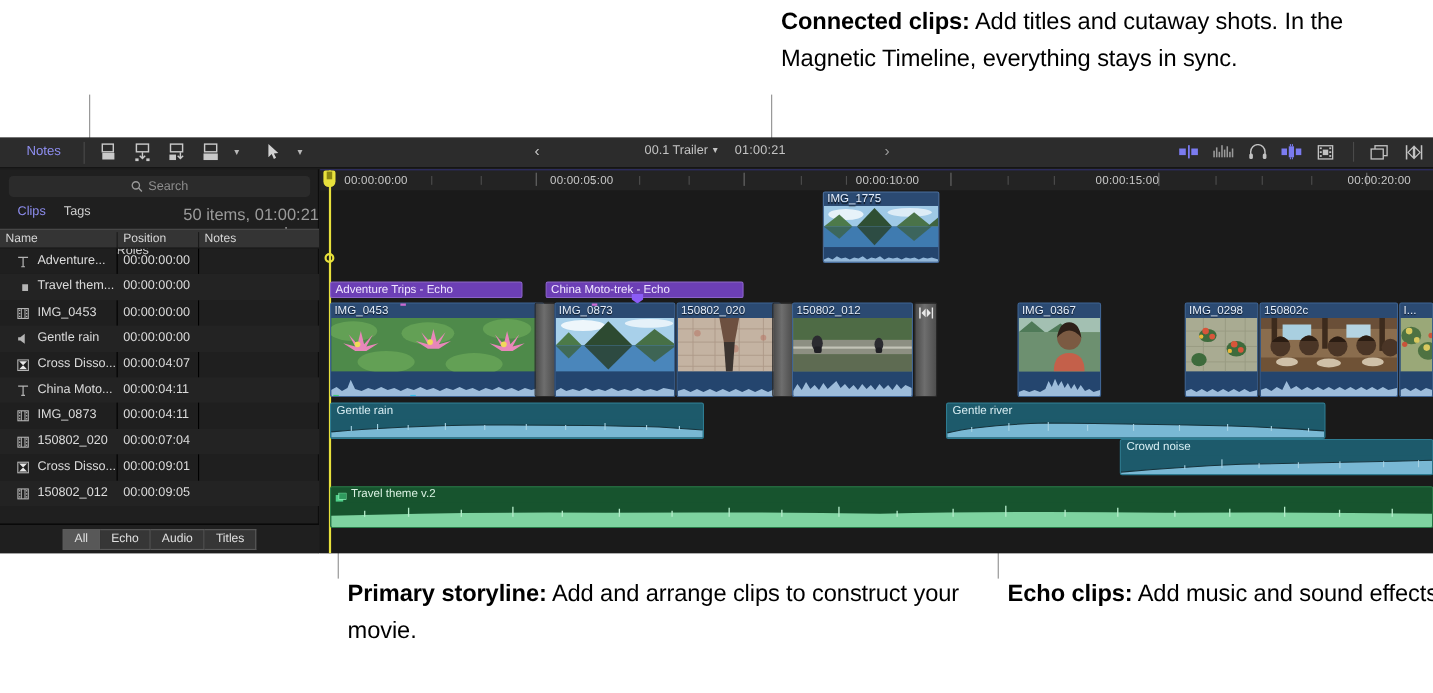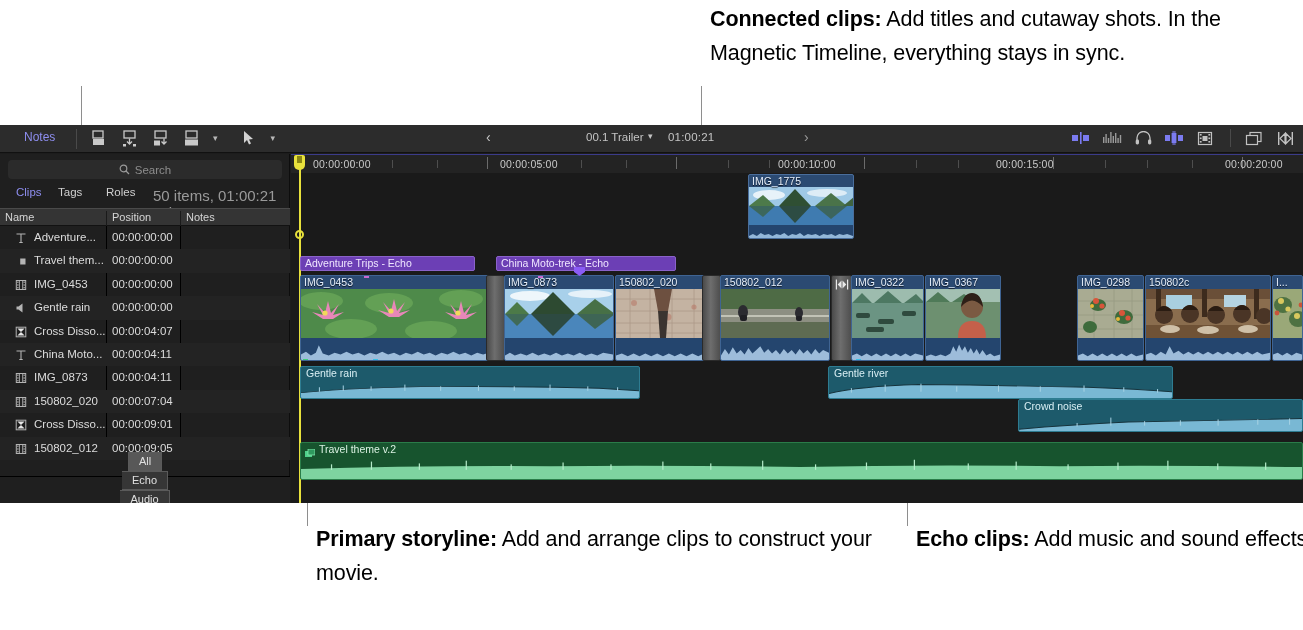--- a/index.html
+++ b/index.html
@@ -62,21 +62,21 @@
     background:#1f1f1f;
     border-right:1px solid #0d0d0d;
   }
   .search-wrap { position:absolute; left:8px; top:6px; width:274px; height:19px; }
   .search-box {
     width:100%; height:100%;
     background:#2b2b2b; border-radius:4px;
     display:flex; align-items:center; justify-content:center; gap:5px;
   }
   .search-ph { color:#8d8d8d; font-size:11.5px; }
-  .tabs-row { position:absolute; left:0; top:31px; width:290px; height:20px; }
+  .tabs-row { position:absolute; left:0; top:31px; width:290px; height:20px;text-align:right; }
   .tab { position:absolute; top:1px; font-size:11.5px; color:#d0d0d0; }
   .tab.active { color:#8e8ef0; }
   .items-count { position:absolute; left:153px; top:2px; font-size:15px; color:#9a9a9a; }
 
   .col-head {
     position:absolute; left:0; top:54px; width:290px; height:18px;
     background:#343434; border-top:1px solid #4a4a4a; border-bottom:1px solid #121212;
     font-size:11px; color:#d5d5d5;
   }
   .col-head div { position:absolute; top:2px; }
@@ -90,21 +90,21 @@
   .irow.alt { background:#232323; }
   .irow .nm  { position:absolute; left:34px; top:5px; white-space:nowrap; }
   .irow .pos { position:absolute; left:112px; top:5px; }
   .irow .ico { position:absolute; left:14px; top:5px; width:14px; height:14px;
                display:flex; align-items:center; justify-content:center; color:#b4b4b4; }
   .vline { position:absolute; top:72px; width:1px; height:234px; background:#000; }
 
   .filter-bar {
     position:absolute; left:0; bottom:0; width:290px; height:27px;
     background:#1f1f1f; border-top:1px solid #000;
-    display:flex; align-items:center; justify-content:center;flex-direction:column;
+    display:flex; align-items:center; justify-content:center;
   }
   .fbtn {
     font-size:11px; color:#e0e0e0;
     padding:2px 10px 3px; border:1px solid #5a5a5a;
     background:#363636;
   }
   .fbtn:not(:first-child){ border-left:none; }
   .fbtn.sel { background:#585858; }
 
   
@@ -349,21 +349,21 @@
               <circle cx="4.5" cy="4.5" r="3.3" fill="none" stroke="#9a9a9a" stroke-width="1.2"></circle>
               <line x1="7" y1="7" x2="10" y2="10" stroke="#9a9a9a" stroke-width="1.3"></line>
             </svg>
           <span class="search-ph">Search</span>
         </div>
       </div>
 
       <div class="tabs-row">
         <div class="tab active" style="left:16px;">Clips</div>
         <div class="tab" style="left:58px;">Tags</div>
-        <div class="tab" style="left:106px;">Roles</div>
+        <div class="tab" style="left:106px;margin-top:36px;">Roles</div>
         <div class="items-count">50 items, 01:00:21 selec...</div>
       </div>
 
       <div class="col-head">
         <div style="left:5px;">Name</div>
         <div style="left:112px;">Position</div>
         <div style="left:186px;">Notes</div>
         <div class="col-div" style="left:106px;"></div>
         <div class="col-div" style="left:180px;"></div>
       </div>
@@ -717,44 +717,20 @@
 
         <div class="transition" style="left:540px; width:21px;">
           <span class="trans-ico">
             <svg width="13" height="11" viewBox="0 0 13 11">
                 <path d="M0.8 0.5 V10.5 M12.2 0.5 V10.5" stroke="#e8e8e8" stroke-width="1.4"></path>
                 <path d="M2.2 5.5 L6 1.5 L6 9.5 Z M10.8 5.5 L7 1.5 L7 9.5 Z" fill="#e8e8e8"></path>
               </svg>
           </span>
         </div>
 
-        <div class="sclip" style="left:560px; width:73px;">
-          <span class="clip-name">IMG_0322</span>
-          <div class="thumb">
-            <svg width="73" height="49" viewBox="0 0 73 49" preserveAspectRatio="none">
-              <rect width="73" height="49" fill="#7fa894"></rect>
-              <rect width="73" height="14" fill="#9dbcae"></rect>
-              <path d="M0 14 L10 4 L20 14 Z M22 14 L36 2 L50 14 Z M52 14 L64 5 L73 14 Z" fill="#4d7862"></path>
-              <rect y="14" width="73" height="35" fill="#6b9483"></rect>
-              <g fill="#2f4a3e">
-                  <rect x="4" y="24" width="14" height="5" rx="2"></rect>
-                  <rect x="26" y="30" width="16" height="5" rx="2"></rect>
-                  <rect x="50" y="22" width="14" height="5" rx="2"></rect>
-                  <rect x="14" y="38" width="18" height="5" rx="2"></rect>
-                </g>
-            </svg>
-          </div>
-          <div class="wave">
-            <svg viewBox="0 0 73 24" preserveAspectRatio="none">
-                <rect width="73" height="24" fill="#24456e"></rect>
-                <path d="M0 24 L0 19 L5 17 L10 20 L15 17 L20 20 L25 17 L30 20 L35 17 L40 20 L45 17 L50 20 L55 17 L60 20 L65 17 L73 19 L73 24 Z" fill="#9dbcda"></path>
-              </svg>
-          </div>
-          <div class="kf-dot" style="left:4px; bottom:-3px; background:#38c0e8;"></div>
-        </div>
 
         <div class="sclip" style="left:634px; width:76px;">
           <span class="clip-name">IMG_0367</span>
           <div class="thumb">
             <svg width="76" height="49" viewBox="0 0 76 49" preserveAspectRatio="none">
               <rect width="76" height="49" fill="#7fa07a"></rect>
               <rect width="76" height="13" fill="#a3c0b2"></rect>
               <path d="M0 13 L12 3 L24 13 Z M26 13 L38 5 L50 13 Z" fill="#4f7a58"></path>
               <rect y="13" width="76" height="36" fill="#6d9070"></rect>
               <ellipse cx="46" cy="18" rx="11" ry="11" fill="#7b5a42"></ellipse>
@@ -891,21 +867,21 @@
                 <rect x="178" y="5" width="1" height="6"></rect>
                 <rect x="214" y="6" width="1" height="5"></rect>
                 <rect x="250" y="4" width="1" height="7"></rect>
                 <rect x="288" y="6" width="1" height="5"></rect>
                 <rect x="318" y="7" width="1" height="4"></rect>
               </g>
           </svg>
         </div>
       </div>
 
-      <div class="aclip" style="left:537px; top:212px; width:345px; height:33px;">
+      <div class="aclip" style="left:569px; top:212px; width:345px; height:33px;">
         <span class="alabel">Gentle river</span>
         <div class="awave">
           <svg viewBox="0 0 345 19" preserveAspectRatio="none">
             <rect width="345" height="19" fill="#1d5a6b"></rect>
             <path d="M0 19 L0 14 Q30 6 90 4 Q180 5 260 7 Q310 9 345 12 L345 19 Z" fill="#79b8d4"></path>
             <path d="M0 14 Q30 6 90 4 Q180 5 260 7 Q310 9 345 12" fill="none" stroke="#16333c" stroke-width="1.1"></path>
             <g fill="#a8d3e4">
                 <rect x="22" y="8" width="1" height="5"></rect>
                 <rect x="56" y="4" width="1" height="8"></rect>
                 <rect x="92" y="3" width="1" height="9"></rect>

